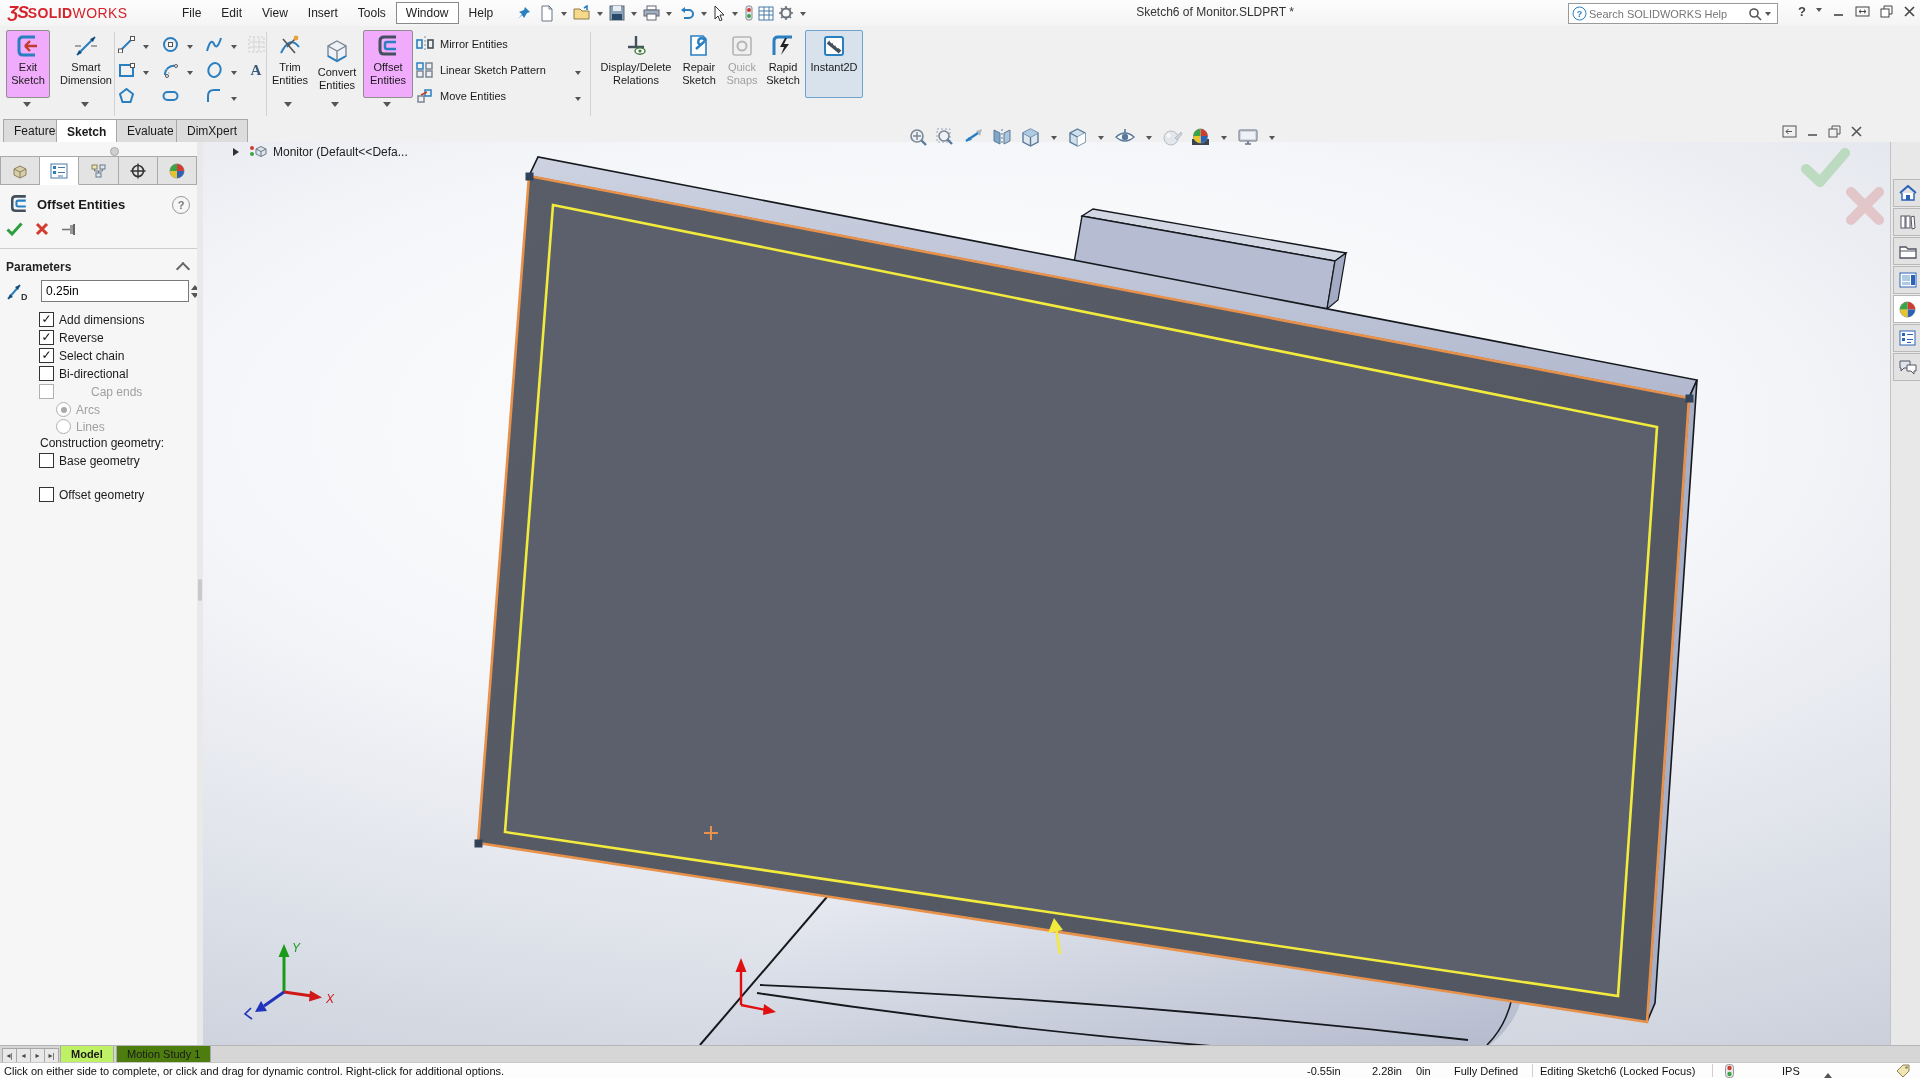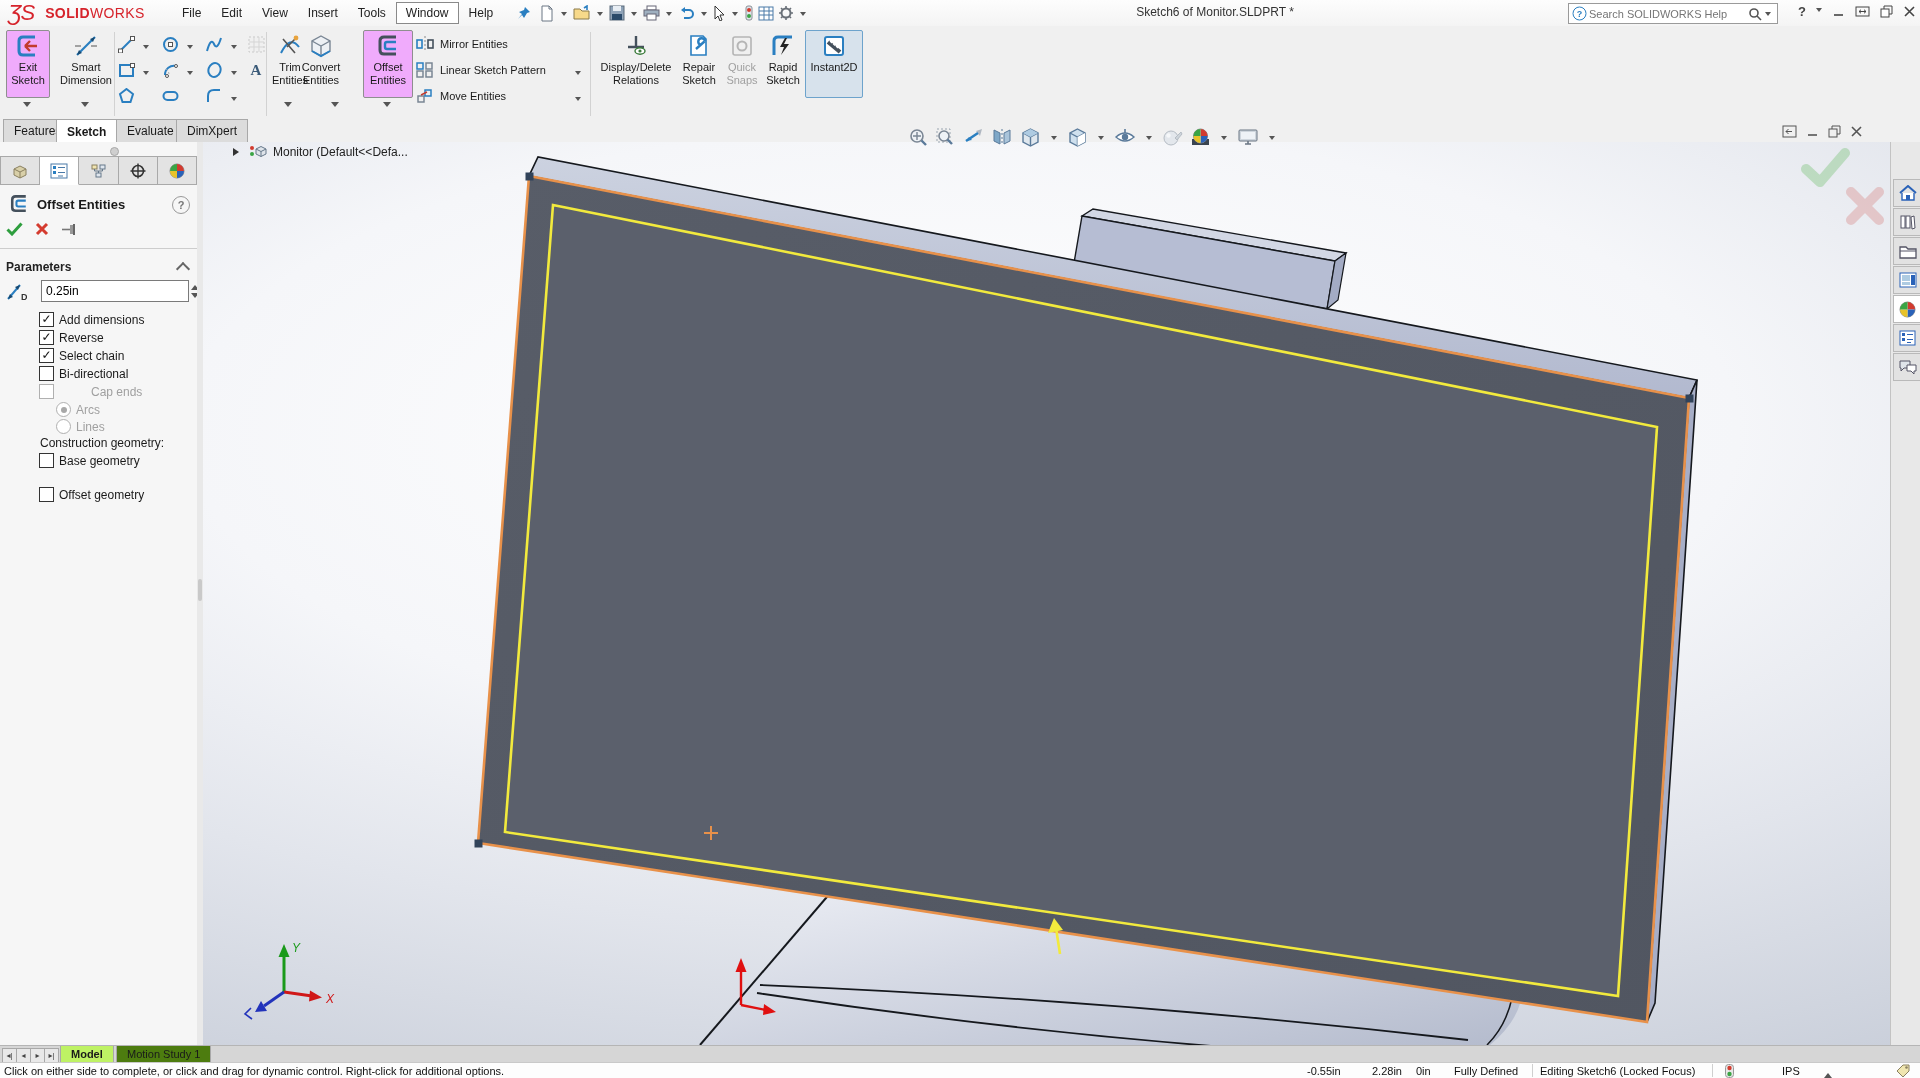--- a/index.html
+++ b/index.html
@@ -5,21 +5,21 @@
   html,body{margin:0;padding:0;background:#9aa0aa;}
   #app{position:relative;width:1920px;height:1078px;background:#f0f0f0;overflow:hidden;
        font-family:"Liberation Sans",sans-serif;font-size:12px;color:#1a1a1a;}
   .abs{position:absolute;}
   .nw{white-space:nowrap;}
   svg{display:block;}
   
   #titlebar{left:0;top:0;width:1920px;height:26px;background:linear-gradient(#fdfdfd,#f4f4f4);
             border-bottom:1px solid #d6d6d6;}
   .brand{left:8px;top:2px;height:22px;display:flex;align-items:center;}
-  .brand-mark{font-style:italic;font-weight:normal;font-size:22px;color:#d6232b;letter-spacing:-1px;margin-right:11px;}
+  .brand-mark{font-style:italic;font-weight:bold;font-size:17px;color:#d6232b;letter-spacing:-1px;margin-right:0;}
   .brand-solid{font-weight:bold;font-size:14px;color:#d6232b;letter-spacing:.4px;}
   .brand-works{font-weight:normal;font-size:14px;color:#d6232b;letter-spacing:.4px;}
   #menus{left:172px;top:2px;height:22px;display:flex;align-items:center;}
   .menu{padding:3px 9px;border:1px solid transparent;color:#222;}
   .menu.open{border-color:#8a8a8a;background:#fff;}
   .pin{margin-left:14px;}
   #qat{left:538px;top:2px;height:22px;display:flex;align-items:center;gap:2px;}
   .qbtn{display:flex;align-items:center;height:20px;padding:0 1px;}
   .dcaret{width:0;height:0;border:3px solid transparent;border-top:4px solid #555;margin:4px 3px 0 3px;}
   #doctitle{left:1000px;top:5px;width:430px;text-align:center;color:#333;}
@@ -331,21 +331,21 @@
       <span class="ric">
         <svg width="26" height="26" viewBox="0 0 26 26">
             <path d="M4 20 Q13 2 22 14" fill="none" stroke="#2a7fc1" stroke-width="2"></path>
             <path d="M6 6 L18 20 M18 6 L10 14" stroke="#555" stroke-width="1.6"></path>
             <circle cx="19" cy="5" r="2.4" fill="#e8a33d"></circle>
           </svg>
       </span>
       <span class="rl1">Trim</span>
       <span class="rl2">Entities</span>
     </div>
-    <div class="rbtn" style="left:296px;width:48px;">
+    <div class="rbtn" style="left:312px;width:48px;justify-content:center;">
       <span class="ric">
         <svg width="26" height="26" viewBox="0 0 26 26">
             <path d="M13 3 L22 8 V18 L13 23 L4 18 V8 Z" fill="#eef1f5" stroke="#7a8694" stroke-width="1.4"></path>
             <path d="M4 8 L13 13 L22 8 M13 13 V23" fill="none" stroke="#7a8694" stroke-width="1.4"></path>
             <path d="M4 18 L13 23 L22 18" fill="none" stroke="#2a7fc1" stroke-width="2"></path>
           </svg>
       </span>
       <span class="rl1">Convert</span>
       <span class="rl2">Entities</span>
     </div>

